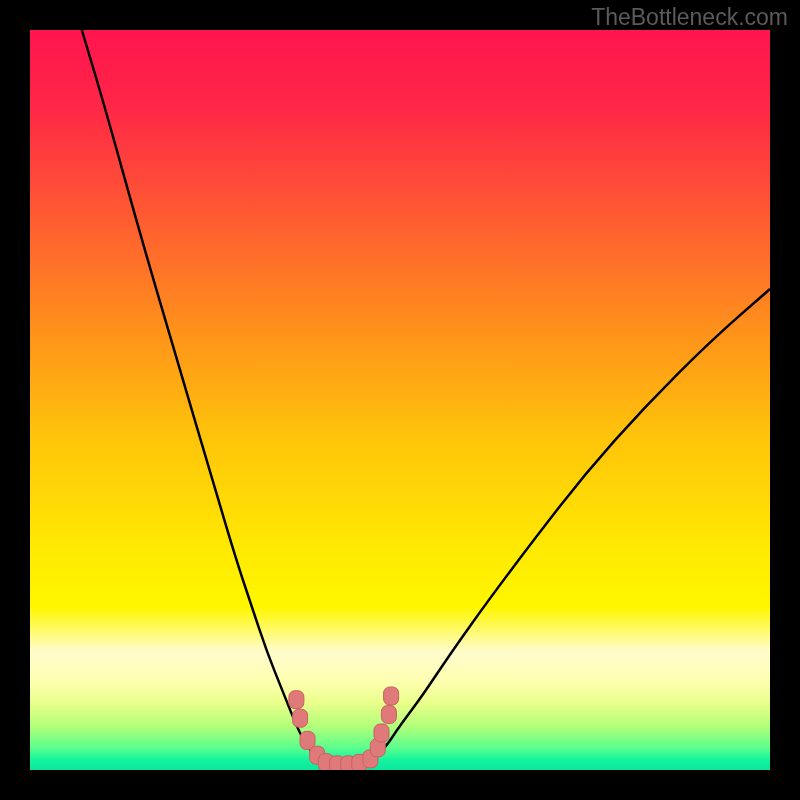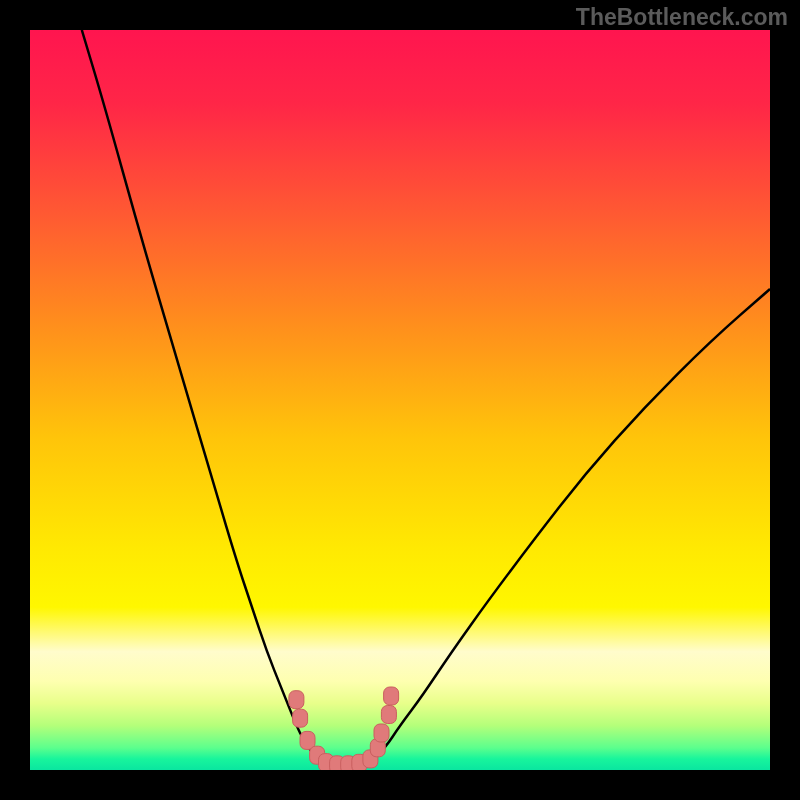--- a/index.html
+++ b/index.html
@@ -39,21 +39,21 @@
     left: 0;
     width: 100%;
     height: 100%;
   }
   .watermark {
     position: absolute;
     top: 4px;
     right: 12px;
     font-family: Arial, Helvetica, sans-serif;
     font-size: 23px;
-    font-weight: 700;
+    font-weight: 400;
     color: #5b5b5b;
     letter-spacing: 0px;
   }
 </style>
 </head>
 <body>
 
 <div class="frame">
   <div class="plot-area">
     <svg class="gradient" viewBox="0 0 740 740" preserveAspectRatio="none">

